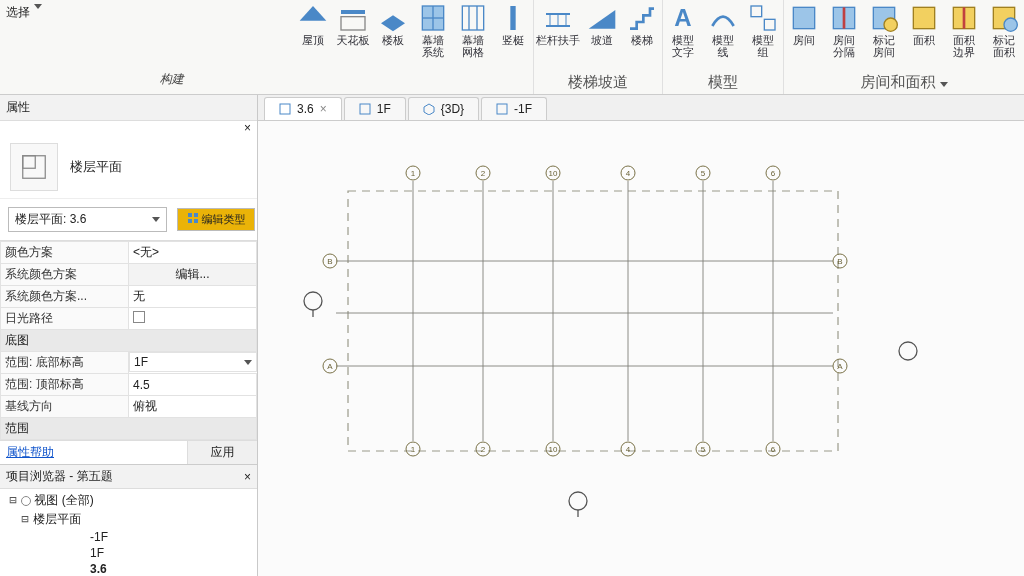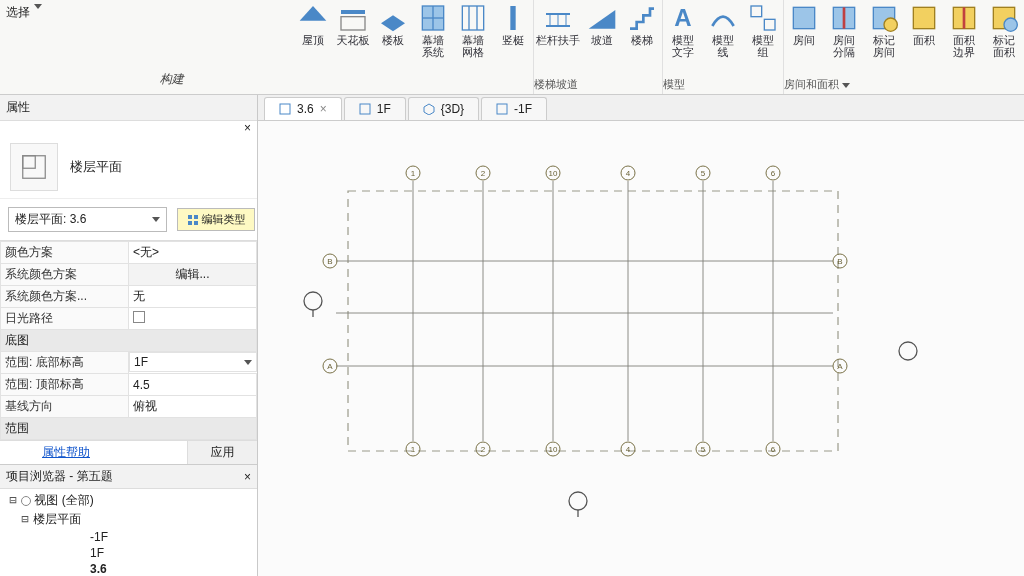--- a/index.html
+++ b/index.html
@@ -10,46 +10,46 @@
   .ribbon { height:95px; background:#f8f8f6; border-bottom:1px solid #ccc; display:flex; }
   .ribbon-left { width:54px; display:flex; flex-direction:column; }
   .ribbon-left .sel { padding:4px 6px; color:#222; display:flex; align-items:flex-start; gap:4px; }
   .ribbon-spacer { width:258px; display:flex; flex-direction:column; justify-content:flex-end; align-items:center;font-style:italic; }
   .ribbon-spacer .grp-label { font-size:12px; color:#444; padding-bottom:6px; }
   .ritem { display:flex; flex-direction:column; align-items:center; width:40px; padding:4px 2px; color:#303038; }
   .ritem .ico { width:32px; height:28px; display:flex; align-items:center; justify-content:center; }
   .ritem .lbl { font-size:11px; text-align:center; line-height:1.1; margin-top:2px; white-space:pre-line; }
   .ritem.wide { width:48px; }
   .ribbon-group { position:relative; display:flex; padding-bottom:18px; border-right:1px solid #e0e0e0; }
-  .ribbon-group .grp-name { position:absolute; bottom:2px; left:0; right:0; font-size:11px; color:#555; }
+  .ribbon-group .grp-name { position:absolute; bottom:2px; left:0; right:0; text-align:center; font-size:15px; color:#555; }
 
   
   .main { display:flex; height:calc(576px - 95px); }
   .left { width:258px; display:flex; flex-direction:column; border-right:1px solid #c9c9c9; background:#fff; }
   .right { flex:1; display:flex; flex-direction:column; background:#fff; }
 
   
   .palette-title { background:#f2f2f2; padding:4px 6px; font-size:12px; border-bottom:1px solid #ddd; display:flex; justify-content:space-between; align-items:center; }
   .type-selector { height:64px; display:flex; align-items:center; padding:6px 10px; gap:12px; border-bottom:1px solid #eee; }
   .type-selector .thumb { width:48px; height:48px; border:1px solid #ddd; background:#f8f8f8; display:flex; align-items:center; justify-content:center; }
   .type-selector .thumb svg { width:30px; height:30px; }
   .type-selector .tlabel { font-size:13px; }
 
   .prop-head { display:flex; align-items:center; border-bottom:1px solid #ddd; }
   .prop-head .combo { flex:1; padding:3px 6px; background:#fff; border:1px solid #bbb; margin:8px; display:flex; justify-content:space-between; align-items:center;}
-  .prop-head .editbtn { width:78px; text-align:center; padding:3px 4px; border:1px solid #bbb; margin:2px; background:#fef9c3; font-size:11px; display:flex; gap:3px; justify-content:center; align-items:center;}
+  .prop-head .editbtn { width:78px; text-align:center; padding:3px 4px; border:1px solid #bbb; margin:2px; background:#eab308; font-size:11px; display:flex; gap:3px; justify-content:center; align-items:flex-start;}
 
   table.props { width:100%; border-collapse:collapse; }
   table.props td { border:1px solid #e2e2e2; padding:2px 4px; font-size:12px; background:#fff; white-space:nowrap; overflow:hidden; }
   table.props td.name { width:50%; background:#fafafa; color:#333; }
   table.props tr.section td { background:#e9e9e9; font-weight:400; }
   .chkbox { width:12px; height:12px; border:1px solid #888; display:inline-block; background:#fff; }
 
   .helpbar { display:flex; border-top:1px solid #ddd; margin-top:auto; }
-  .helpbar .hl { flex:1; padding:3px 6px; color:#1155cc; text-decoration:underline; font-size:12px;margin-left:36px;}
+  .helpbar .hl { flex:1; padding:3px 6px; color:#1155cc; text-decoration:underline; font-size:12px;}
   .helpbar .apply { width:70px; text-align:center; border-left:1px solid #ddd; padding:3px 0; background:#f0f0f0; font-size:12px; }
 
   
   .pb-title { background:#f2f2f2; padding:3px 6px; border-top:1px solid #ccc; border-bottom:1px solid #ddd; display:flex; justify-content:space-between; align-items:center; }
   .tree { padding:2px 4px; overflow:auto; flex:1; }
   .tree .node { padding:1px 0 1px 4px; white-space:nowrap; }
   .tree .node .tw { display:inline-block; width:10px; text-align:center; color:#555; font-family:monospace;}
   .tree .lvl1 { padding-left:16px; }
   .tree .lvl3 { padding-left:86px; }
   .tree .sel { font-weight:bold; }

